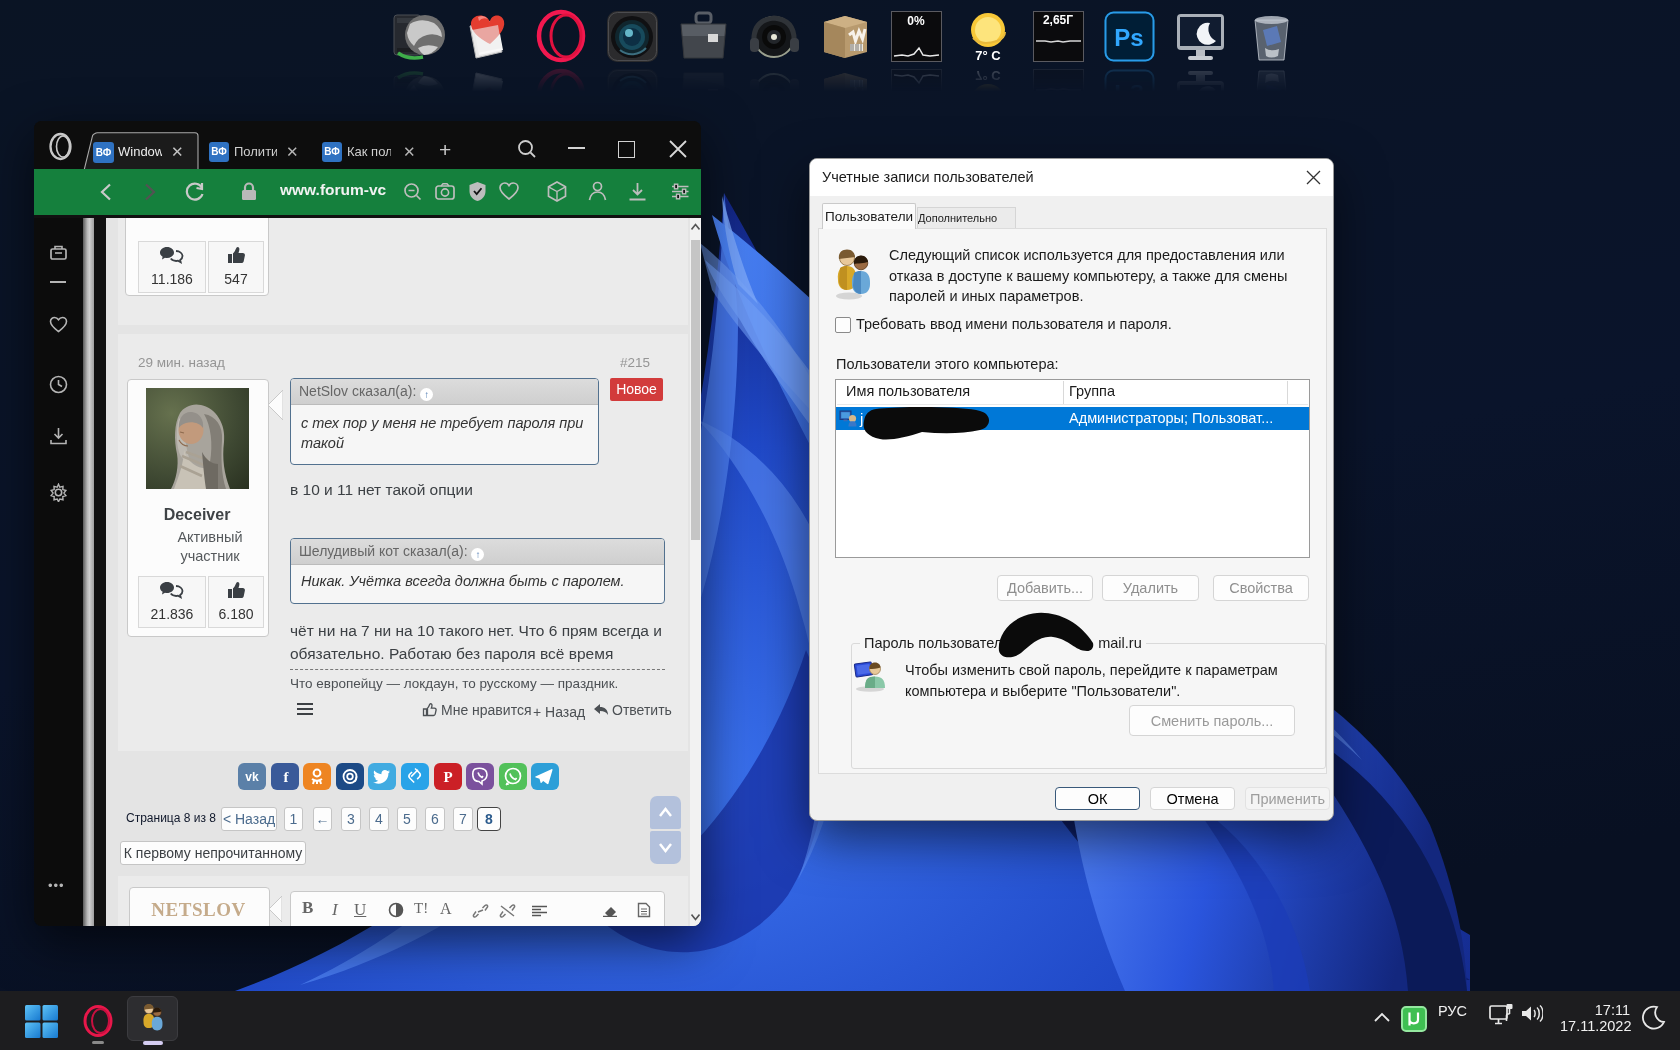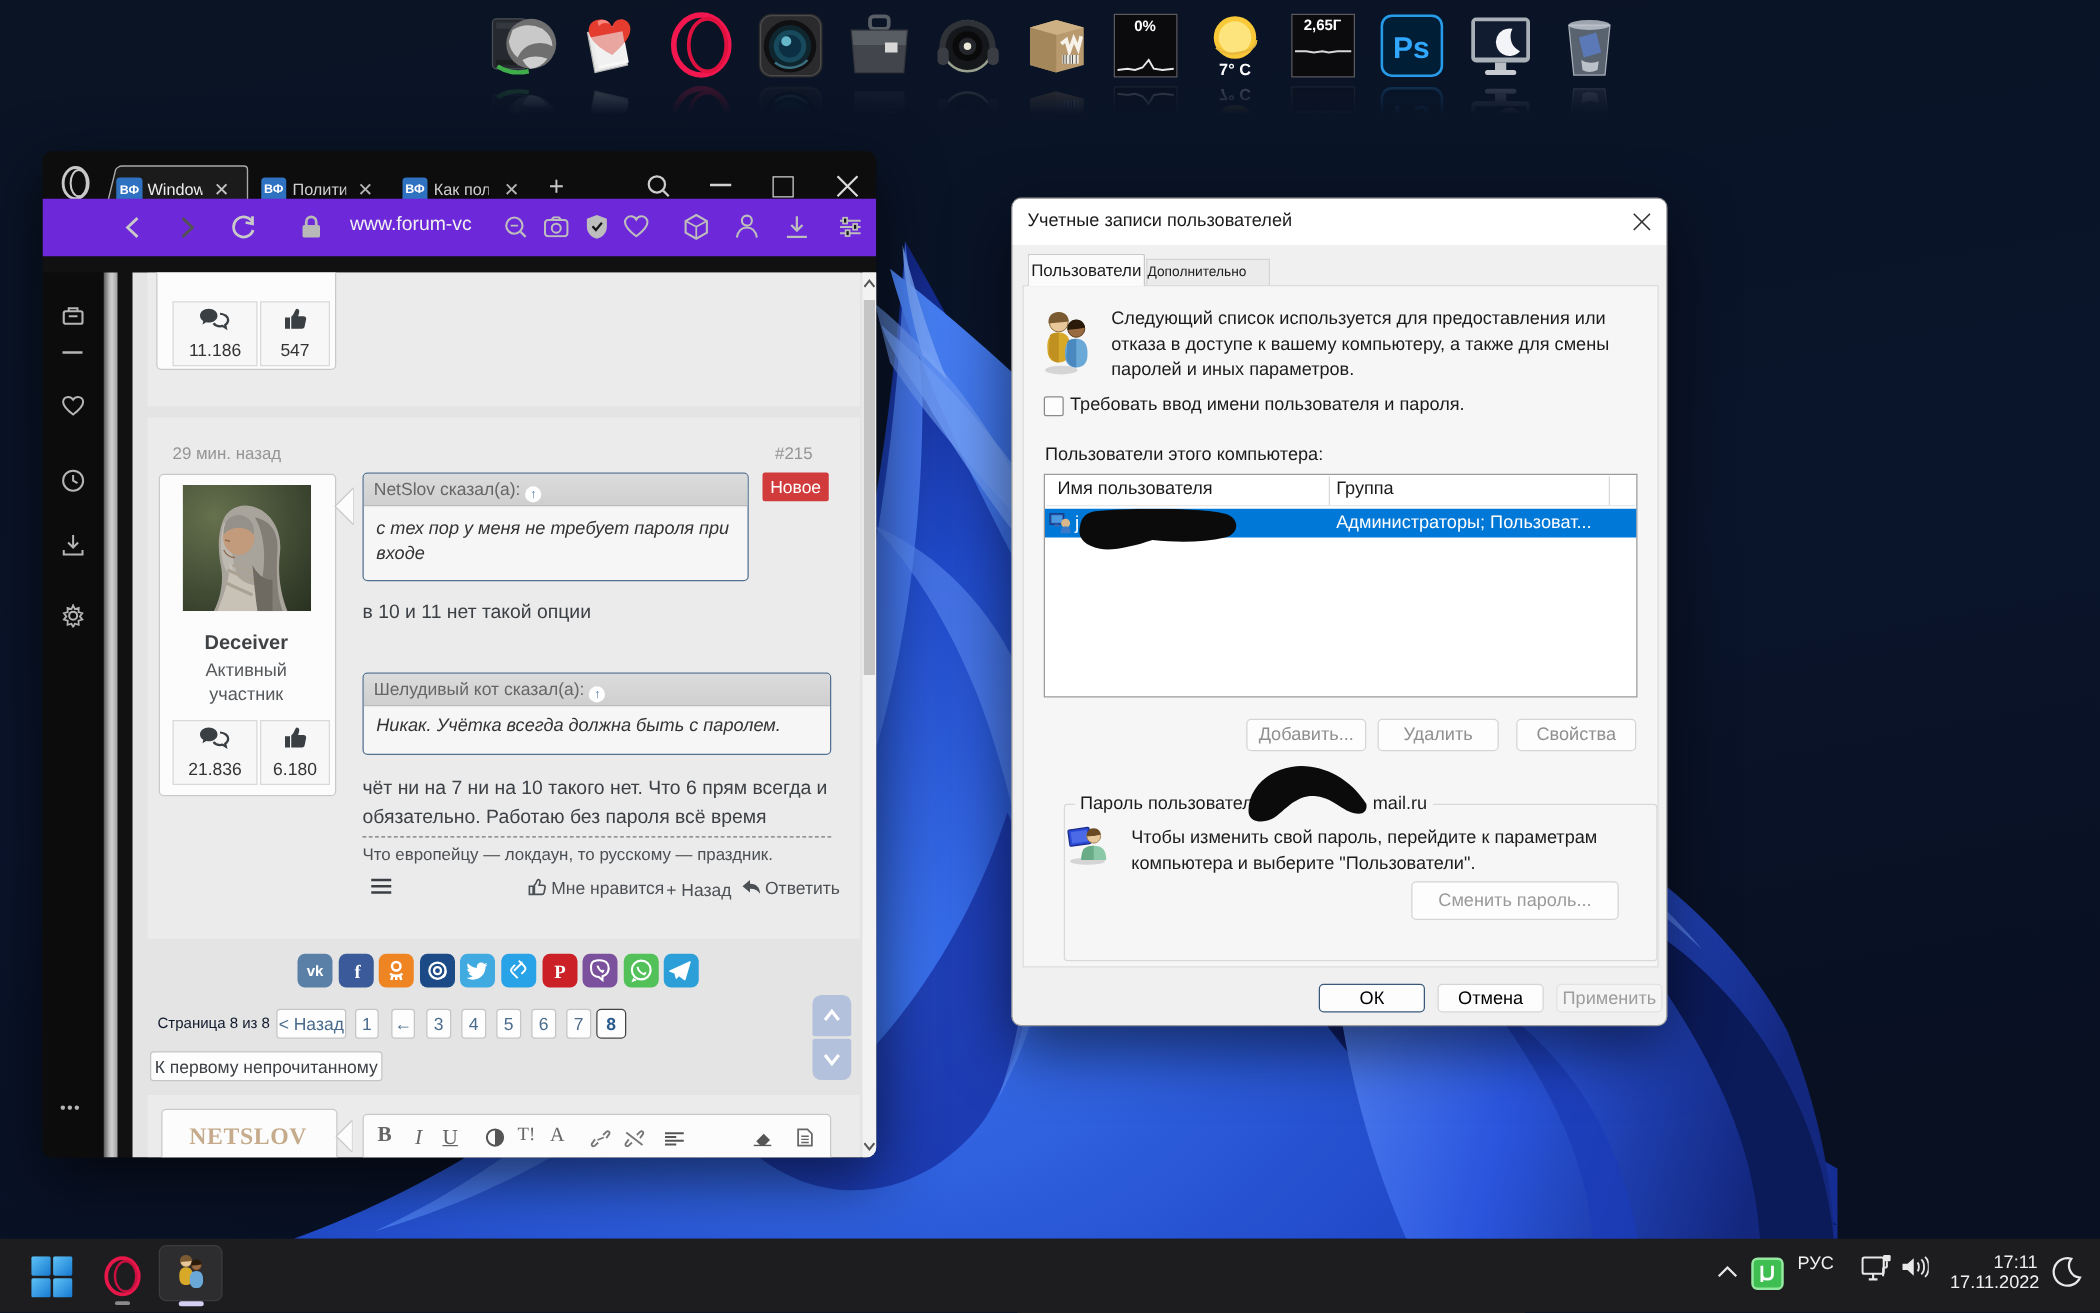--- a/index.html
+++ b/index.html
@@ -4,21 +4,21 @@
 <style>
 html,body{margin:0;padding:0;}
 body{width:1680px;height:1050px;position:relative;overflow:hidden;background:#0a1322;font-family:"Liberation Sans",sans-serif;}
 .abs{position:absolute;}
 
 .dock-ic{position:absolute;top:8px;width:57px;height:57px;}
 .dock-rf{position:absolute;top:66px;width:57px;height:57px;transform:scaleY(-1);opacity:.26;filter:blur(0.5px);-webkit-mask-image:linear-gradient(to top,rgba(0,0,0,.9),transparent 45%);mask-image:linear-gradient(to top,rgba(0,0,0,.9),transparent 45%);}
 
 #browser{position:absolute;left:34px;top:121px;width:667px;height:805px;background:#111;border-radius:8px;overflow:hidden;box-shadow:0 16px 50px rgba(0,0,0,.6);}
 #btabs{position:absolute;left:0;top:0;width:667px;height:51px;background:#0d0d0d;}
-#btool{position:absolute;left:0;top:38px;width:667px;height:46px;background:#6d28d9;}
+#btool{position:absolute;left:0;top:48px;width:667px;height:46px;background:#15803d;font-weight:bold;}
 #bside{position:absolute;left:0;top:97px;width:49px;height:708px;background:#0c0c0c;}
 #lstrip{position:absolute;left:49px;top:97px;width:11px;height:708px;background:linear-gradient(90deg,#5a5a5a,#b8b8b8 40%,#cfcfcf 60%,#9f9f9f);}
 #bcontent{position:absolute;left:60px;top:97px;width:596px;height:708px;background:#e4e4e4;overflow:hidden;margin-left:12px;}
 #rsb{position:absolute;left:656px;top:97px;width:11px;height:708px;background:#f2f2f2;}
 
 .post{position:absolute;left:12px;width:570px;background:#ebebeb;}
 .card{position:absolute;background:#fcfcfc;border:1px solid #c9c9c9;border-radius:4px;}
 .statbox{position:absolute;background:#f7f7f7;border:1px solid #d9d9d9;text-align:center;}
 .statnum{font-size:14px;color:#333;margin-top:2px;}
 .quote{position:absolute;border:1px solid #52718f;border-radius:4px;background:#f6f6f6;overflow:hidden;}
@@ -412,35 +412,35 @@
           <path d="M33 40 C32 30 38 23 46 24 C54 25 58 32 57 40 C54 35 46 33 40 35 C36 36 34 38 33 40 Z" fill="#94908a"></path>
           <path d="M34 44 L38 45 M33 52 C35 56 38 58 42 58" stroke="#8d6a4e" stroke-width="1.1" fill="none"></path>
           <path d="M38 62 C42 76 54 82 64 80 L66 101 L28 101 C33 88 38 74 38 62 Z" fill="#c8c2b6"></path>
           <path d="M36 68 L60 78 M34 78 L56 88 M40 64 L62 72" stroke="#aaa294" stroke-width="2.5" fill="none"></path>
           <path d="M56 64 C60 72 66 76 72 76 L72 101 L60 101 C58 88 57 74 56 64 Z" fill="#6e6a62"></path>
         </svg></div>
 <svg class="abs" style="left:161px;top:172px" width="16" height="30">
         <path d="M16 0 L16 30 L1 15 Z" fill="#fcfcfc" stroke="#c9c9c9" stroke-width="1"></path>
       </svg>
 <div class="abs" style="left:21px;top:288px;width:140px;text-align:center;font-size:16px;font-weight:bold;color:#3f4346">Deceiver</div>
-<div class="abs" style="left:21px;top:310px;width:140px;text-align:center;font-size:14.5px;color:#55595c;line-height:19px">Активный<br>участник</div>
+<div class="abs" style="left:34px;top:310px;width:140px;text-align:center;font-size:14.5px;color:#55595c;line-height:19px">Активный<br>участник</div>
 <div class="statbox" style="left:32px;top:358px;width:66px;height:50px">
 <svg width="26" height="20" style="margin-top:3px">
           <path d="M8 2 C4 2 1 4.5 1 7.5 C1 9.3 2 10.8 3.6 11.8 L3 14.5 L6 12.7 C6.6 12.9 7.3 13 8 13 C12 13 15 10.5 15 7.5 C15 4.5 12 2 8 2 Z" fill="#3a3f44"></path>
           <path d="M17 6 C20.8 6.2 23.5 8.4 23.5 11 C23.5 12.6 22.6 14 21.2 14.9 L21.7 17.3 L19 15.7 C18.4 15.9 17.8 16 17.1 16 C14.8 16 12.8 15 11.8 13.6" fill="none" stroke="#3a3f44" stroke-width="1.8"></path>
         </svg>
 <div class="statnum">21.836</div></div>
 <div class="statbox" style="left:102px;top:358px;width:54px;height:50px">
 <svg width="20" height="20" style="margin-top:3px">
           <path d="M2 9 H6 V18 H2 Z M7 18 H15.5 C16.6 18 17.5 17.3 17.7 16.2 L18.9 10.4 C19.2 9 18.1 8 16.8 8 H12.5 C12.5 8 13.4 5.5 13.4 4 C13.4 2.3 11.6 1.4 10.6 2.6 C9.8 3.6 9.4 5.6 8.3 6.9 C7.7 7.6 7 8.2 7 8.2 Z" fill="#3a3f44"></path>
         </svg>
 <div class="statnum">6.180</div></div>
 <div class="quote" style="left:184px;top:160px;width:307px;height:85px">
 <div class="qhead">NetSlov сказал(а): <span style="display:inline-block;width:13px;height:13px;background:#fff;border-radius:50%;color:#4a77b0;font-size:10px;line-height:13px;text-align:center;vertical-align:-2px">↑</span></div>
-<div class="qbody">с тех пор у меня не требует пароля при входе</div>
+<div class="qbody">с тех пор у меня не требует пароля при такой</div>
 </div>
 <div class="abs" style="left:504px;top:160px;width:53px;height:23px;background:#d23b3b;border-radius:2px;color:#fff;font-size:14px;text-align:center;line-height:23px">Новое</div>
 <div class="abs" style="left:184px;top:263px;font-size:15.5px;color:#3c4044">в 10 и 11 нет такой опции</div>
 <div class="quote" style="left:184px;top:320px;width:373px;height:64px">
 <div class="qhead">Шелудивый кот сказал(а): <span style="display:inline-block;width:13px;height:13px;background:#fff;border-radius:50%;color:#4a77b0;font-size:10px;line-height:13px;text-align:center;vertical-align:-2px">↑</span></div>
 <div class="qbody" style="padding-top:6px">Никак. Учётка всегда должна быть с паролем.</div>
 </div>
 <div class="abs" style="left:184px;top:401px;width:380px;font-size:15.5px;color:#3c4044;line-height:23px">чёт ни на 7 ни на 10 такого нет. Что 6 прям всегда и обязательно. Работаю без пароля всё время</div>
 <div class="abs" style="left:184px;top:451px;width:375px;border-top:1.5px dashed #777"></div>
 <div class="abs" style="left:184px;top:458px;font-size:13.5px;color:#4c5054">Что европейцу — локдаун, то русскому — праздник.</div>

